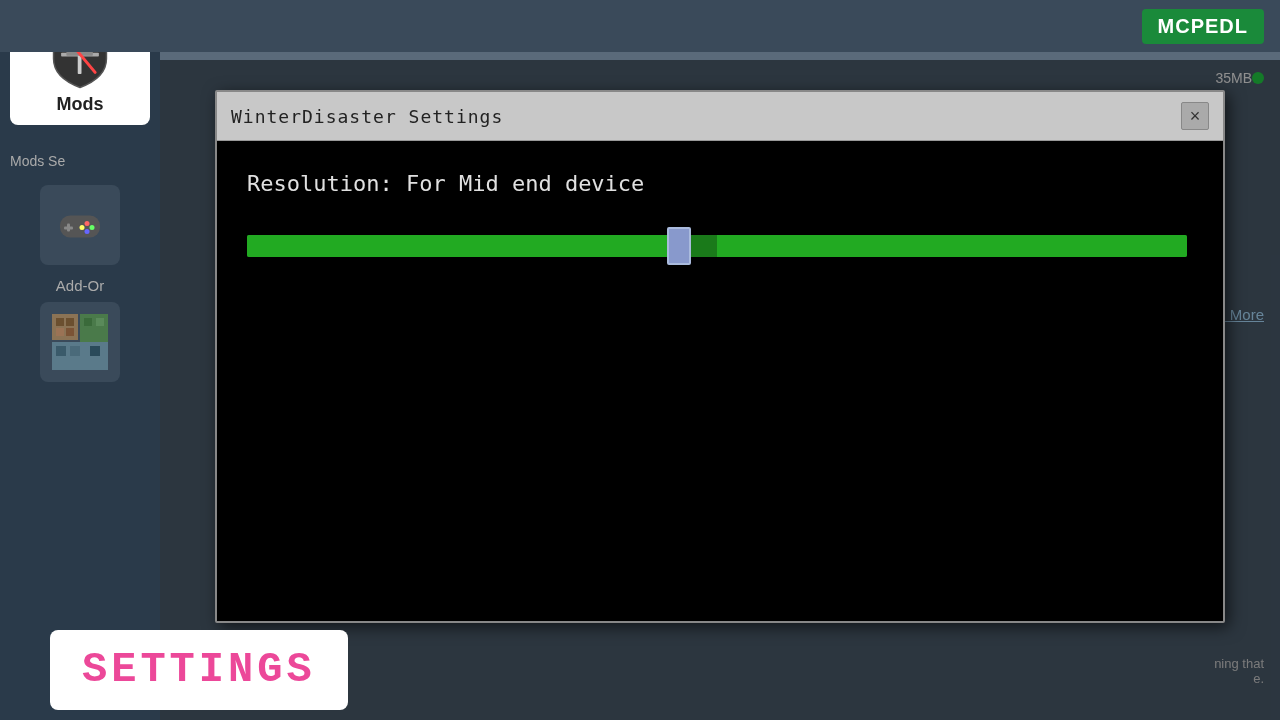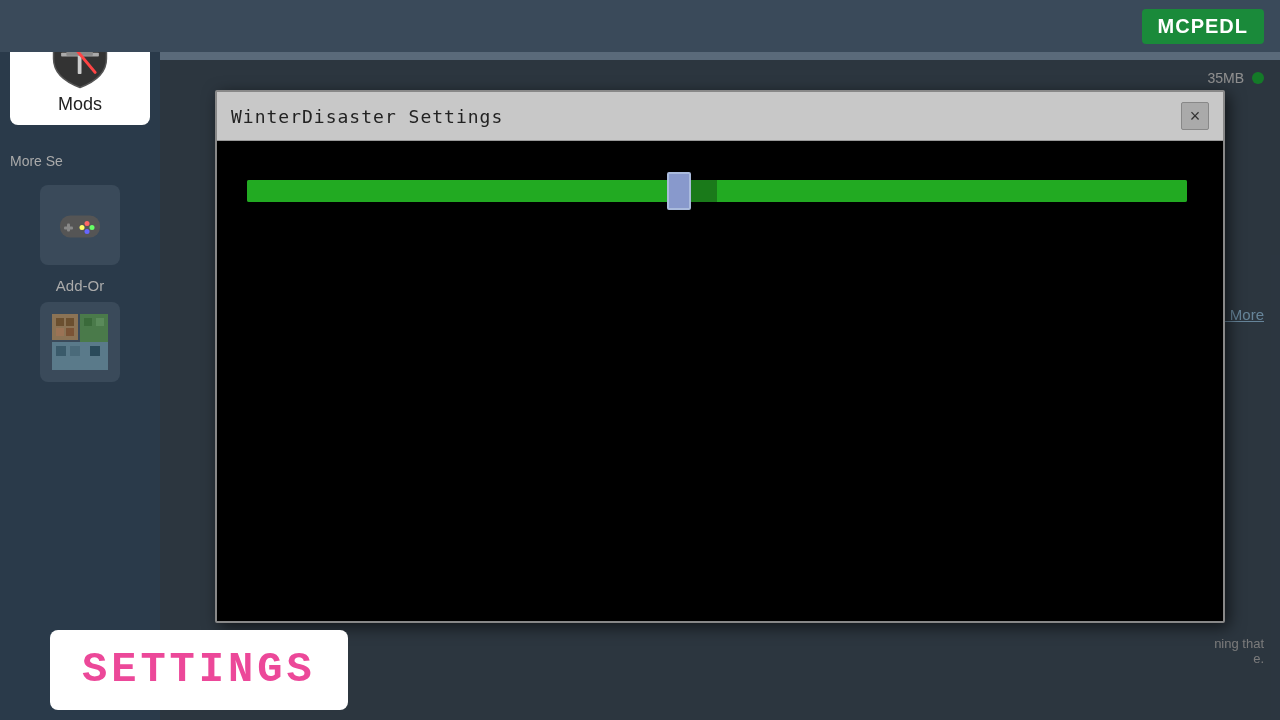--- a/index.html
+++ b/index.html
@@ -74,21 +74,21 @@
     .shield-icon-wrap {
       width: 70px;
       height: 70px;
       display: flex;
       align-items: center;
       justify-content: center;
     }
 
     .mods-label {
       font-size: 18px;
-      font-weight: normal;
+      font-weight: bold;
       color: #222;
       margin-top: 4px;
     }
 
     .sidebar-text {
       color: #aaa;
       font-size: 14px;
       margin: 8px 0;
       align-self: flex-start;
       padding-left: 10px;
@@ -123,21 +123,21 @@
       z-index: 3;
       display: flex;
       flex-direction: column;
       align-items: flex-end;
       padding: 10px 16px;
     }
 
     .mem-badge {
       display: flex;
       align-items: center;
-      gap: 8px;
+      gap: 0;
       color: #eee;
       font-size: 14px;
     }
 
     .mem-dot {
       width: 12px;
       height: 12px;
       border-radius: 50%;
       background: #22cc44;
     }
@@ -147,21 +147,21 @@
       text-decoration: underline;
       font-size: 15px;
       cursor: pointer;
       margin-top: 220px;
     }
 
     .right-bottom-text {
       color: #ccc;
       font-size: 13px;
       margin-top: auto;
-      margin-bottom: 44px;
+      margin-bottom: 24px;
       text-align: right;
       max-width: 200px;
     }
 
     
     .modal-overlay {
       position: absolute;
       top: 60px;
       left: 160px;
       right: 0;
@@ -324,21 +324,21 @@
         <rect x="37" y="18" width="5" height="52" fill="#ccc" rx="1"></rect>
 
         <rect x="22" y="38" width="35" height="8" fill="#888" rx="1"></rect>
 
         <line x1="20" y1="20" x2="60" y2="68" stroke="#ff4444" stroke-width="4" stroke-linecap="round"></line>
       </svg>
     </div>
     <span class="mods-label">Mods</span>
   </div>
 
-  <span class="sidebar-text">More Se</span>
+  <span class="sidebar-text">Mods Se</span>
 
   <div class="sidebar-item">
     <svg class="gamepad-svg" viewBox="0 0 50 35">
       <rect x="5" y="8" width="40" height="22" rx="10" fill="#555"></rect>
       <rect x="12" y="16" width="3" height="8" fill="#888" rx="1"></rect>
       <rect x="9" y="19" width="9" height="3" fill="#888" rx="1"></rect>
       <circle cx="32" cy="16" r="2.5" fill="#f66"></circle>
       <circle cx="37" cy="20" r="2.5" fill="#6f6"></circle>
       <circle cx="32" cy="24" r="2.5" fill="#66f"></circle>
       <circle cx="27" cy="20" r="2.5" fill="#ff6"></circle>
@@ -382,20 +382,21 @@
   </div>
 </div>
 
 <div class="modal-overlay">
   <div class="modal">
     <div class="modal-titlebar">
       <span class="modal-title">WinterDisaster Settings</span>
       <button class="modal-close">×</button>
     </div>
     <div class="modal-body">
+      <div class="resolution-label">Resolution: For Mid end device</div>
       <div class="slider-container">
         <div class="slider-track">
           <div class="slider-fill-left"></div>
           <div class="slider-fill-right"></div>
           <div class="slider-thumb"></div>
         </div>
       </div>
     </div>
   </div>
 </div>

